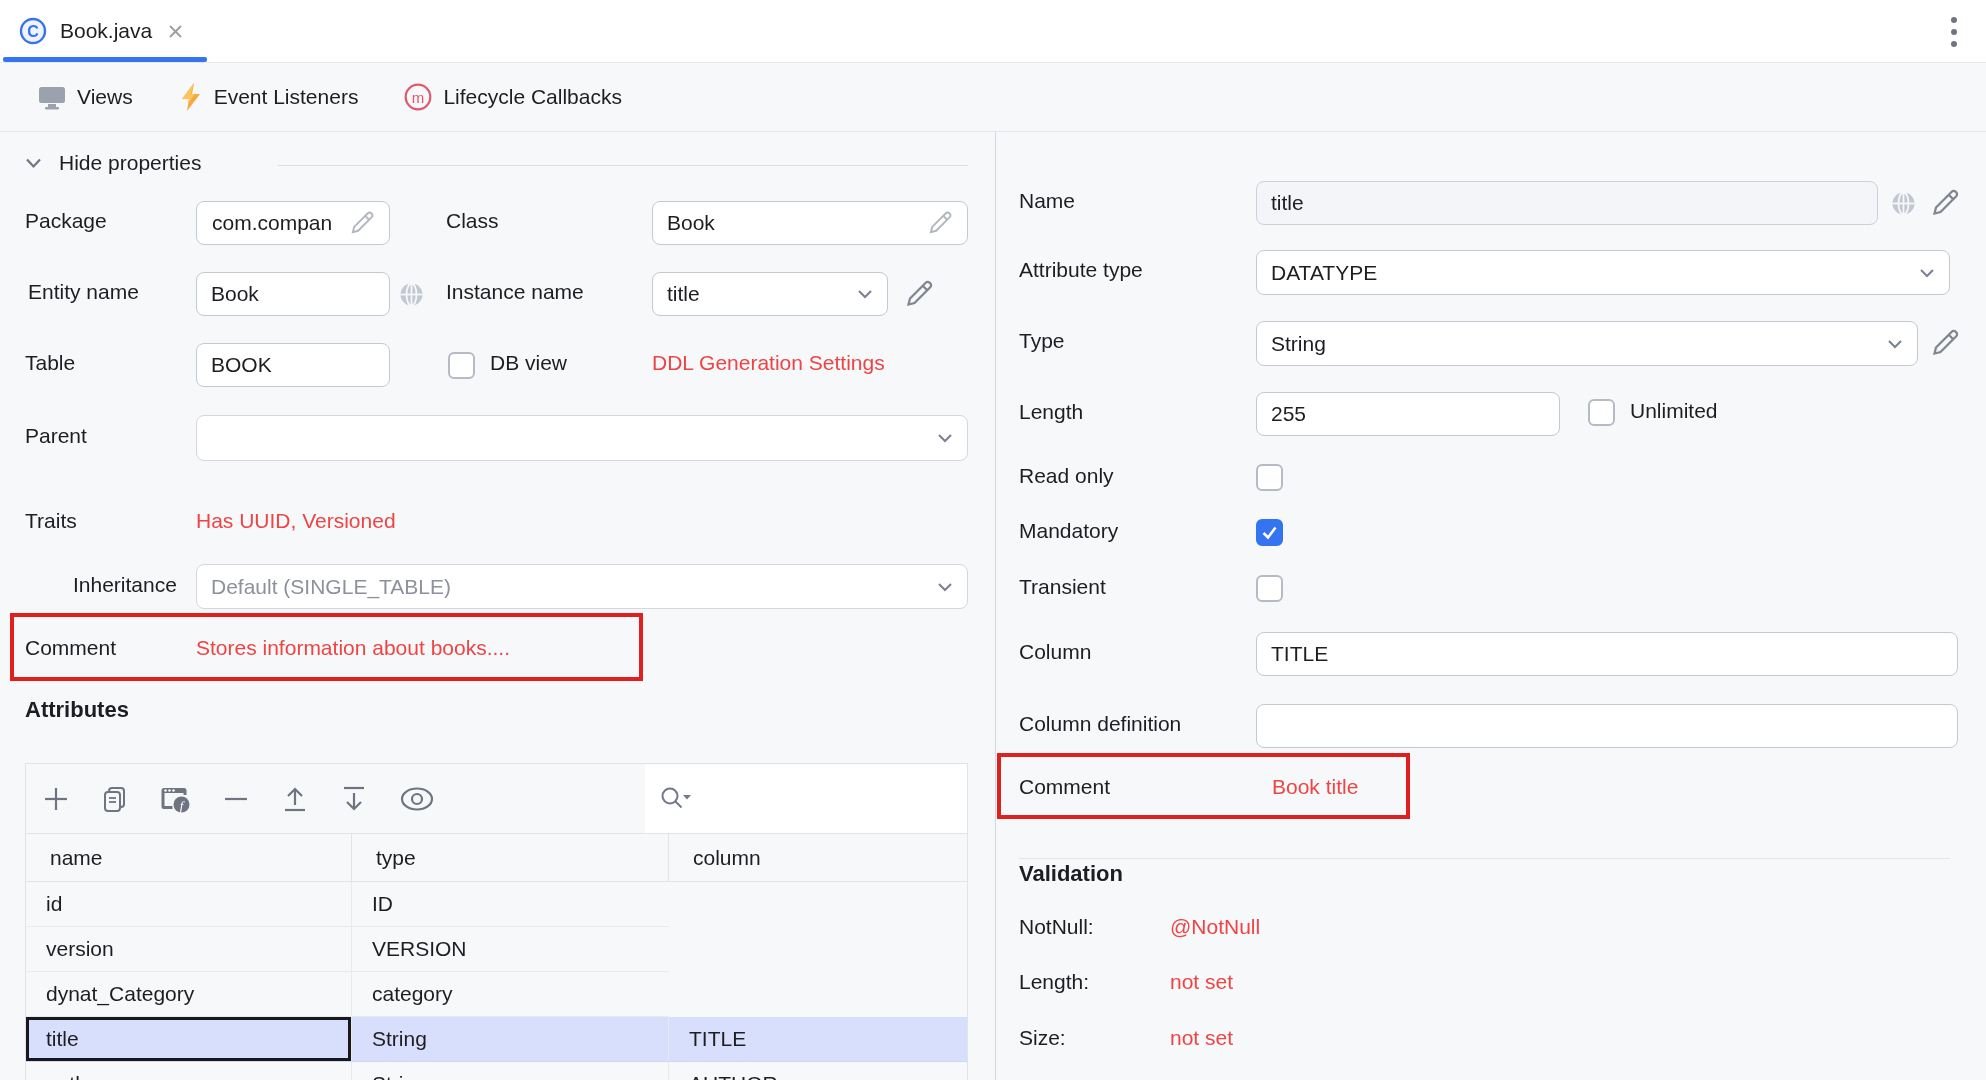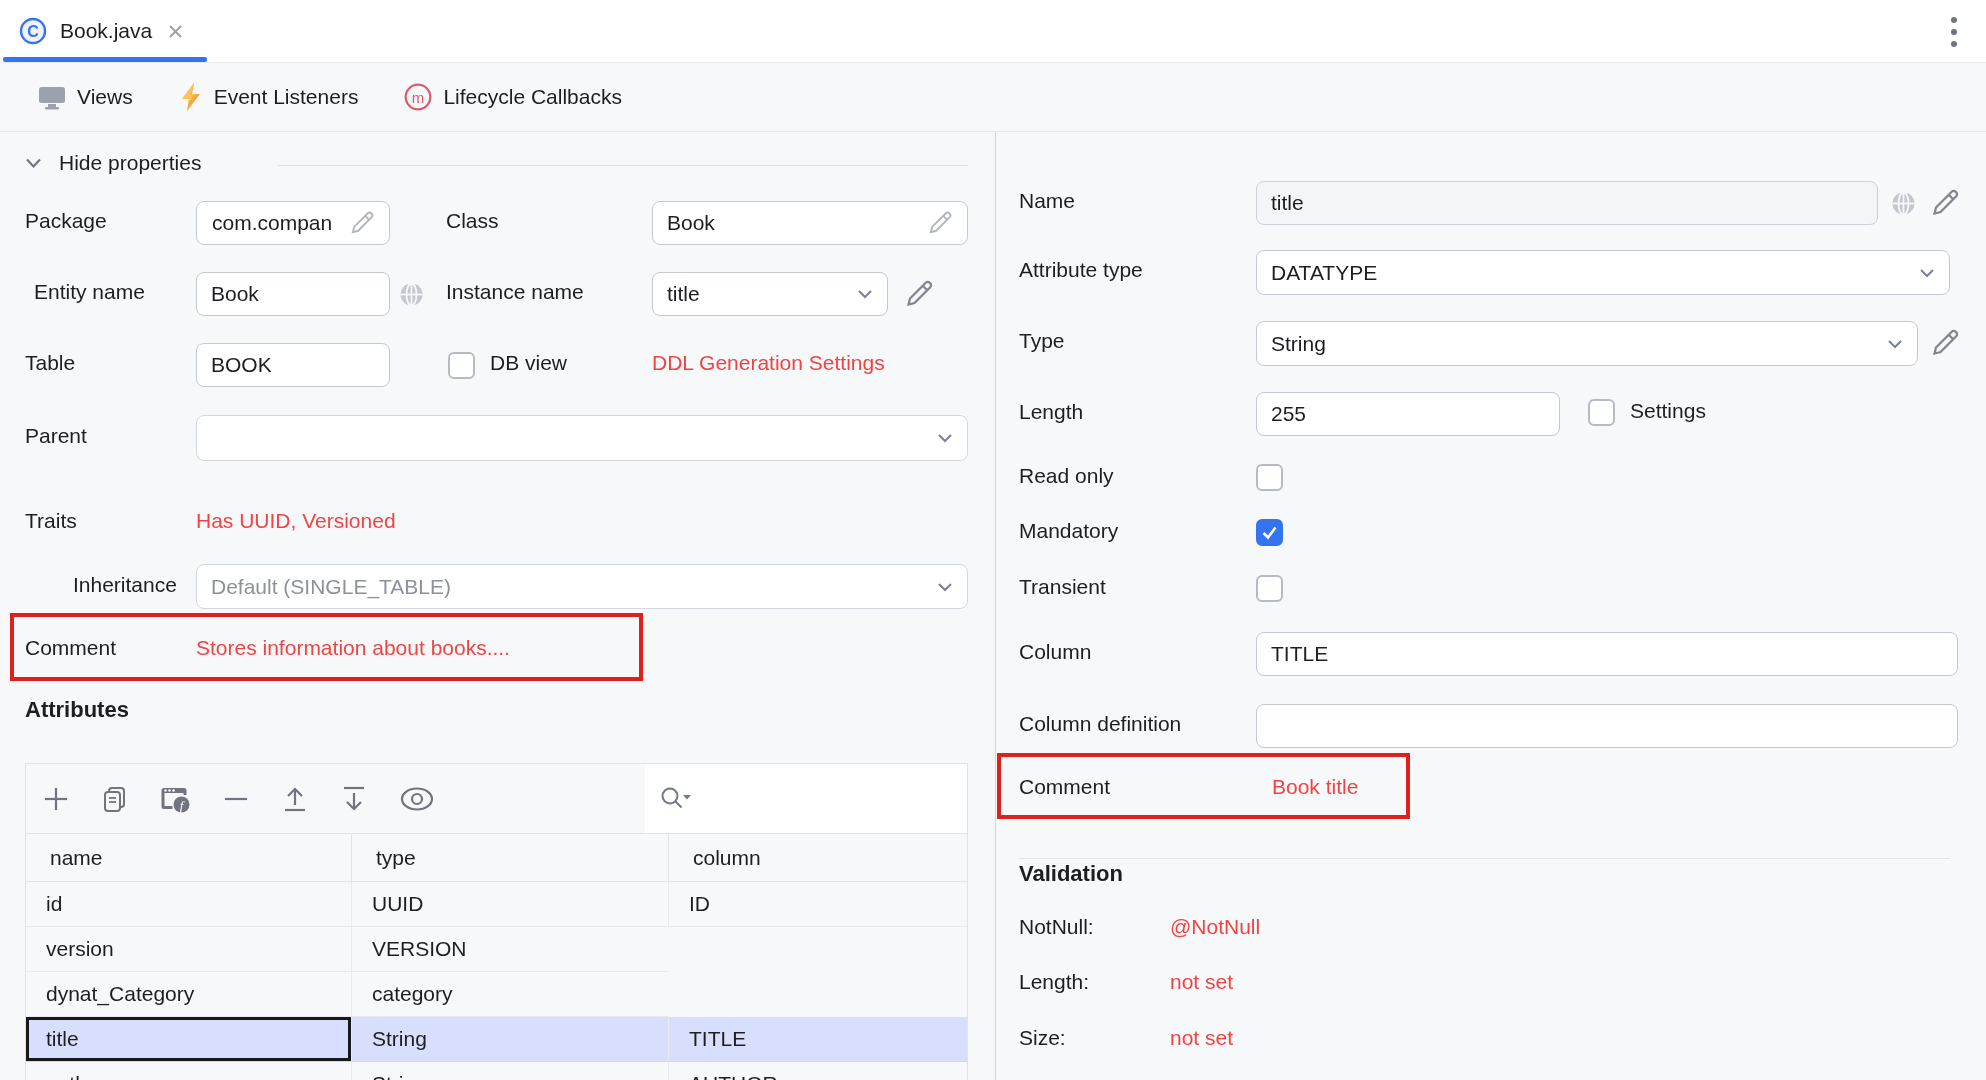--- a/index.html
+++ b/index.html
@@ -145,21 +145,21 @@
 <div class="field" style="left:652px; top:201px; width:316px;">
   <span class="grow">Book</span>
   <span class="icon-btn">
     <svg width="26" height="26" viewBox="0 0 20 20">
         <path d="M3 17l1-4L14.5 2.5a1.8 1.8 0 0 1 2.6 0l.4.4a1.8 1.8 0 0 1 0 2.6L7 16l-4 1z" fill="none" stroke="#b3b7c0" stroke-width="1.5"></path>
         <line x1="12.5" y1="4.5" x2="15.5" y2="7.5" stroke="#b3b7c0" stroke-width="1.5"></line>
       </svg>
   </span>
 </div>
 
-<div class="lbl" style="left:34px; top:280px;">Entity name</div>
+<div class="lbl" style="left:28px; top:280px;">Entity name</div>
 <div class="field" style="left:196px; top:272px; width:194px;">
   <span class="grow">Book</span>
 </div>
 <span class="abs icon-btn" style="left:398px; top:281px;">
   <svg width="27" height="27" viewBox="0 0 27 27">
     <circle cx="13.5" cy="13.5" r="11" fill="#c3c7d0"></circle>
     <ellipse cx="13.5" cy="13.5" rx="5" ry="11" fill="none" stroke="#f7f8fa" stroke-width="1.8"></ellipse>
     <line x1="2.5" y1="13.5" x2="24.5" y2="13.5" stroke="#f7f8fa" stroke-width="1.8"></line>
     <line x1="13.5" y1="2.5" x2="13.5" y2="24.5" stroke="#f7f8fa" stroke-width="1.8"></line>
   </svg>
@@ -280,21 +280,20 @@
   </div>
 
   <div class="grid-row">
     <div class="hcell">name</div>
     <div class="hcell">type</div>
     <div class="hcell">column</div>
   </div>
 
   <div class="grid-row">
     <div class="cell">id</div>
-    <div class="cell">UUID</div>
     <div class="cell">ID</div>
   </div>
   <div class="grid-row">
     <div class="cell">version</div>
     <div class="cell">VERSION</div>
   </div>
   <div class="grid-row">
     <div class="cell">dynat_Category</div>
     <div class="cell">category</div>
   </div>
@@ -353,21 +352,21 @@
       <path d="M3 17l1-4L14.5 2.5a1.8 1.8 0 0 1 2.6 0l.4.4a1.8 1.8 0 0 1 0 2.6L7 16l-4 1z" fill="none" stroke="#80858f" stroke-width="1.5"></path>
       <line x1="12.5" y1="4.5" x2="15.5" y2="7.5" stroke="#80858f" stroke-width="1.5"></line>
     </svg>
 </span>
 
 <div class="lbl" style="left:1019px; top:400px;">Length</div>
 <div class="field" style="left:1256px; top:392px; width:304px;">
   <span class="grow">255</span>
 </div>
 <div class="cb" style="left:1588px; top:399px;"></div>
-<div class="lbl" style="left:1630px; top:399px;">Settings</div>
+<div class="lbl" style="left:1630px; top:399px;">Unlimited</div>
 
 <div class="lbl" style="left:1019px; top:464px;">Read only</div>
 <div class="cb" style="left:1256px; top:464px;"></div>
 
 <div class="lbl" style="left:1019px; top:519px;">Mandatory</div>
 <div class="cb checked" style="left:1256px; top:519px;">
   <svg width="19" height="19" viewBox="0 0 19 19">
       <polyline points="3.5,10 8,14.5 15.5,4.5" fill="none" stroke="#ffffff" stroke-width="2.6"></polyline>
     </svg>
 </div>

